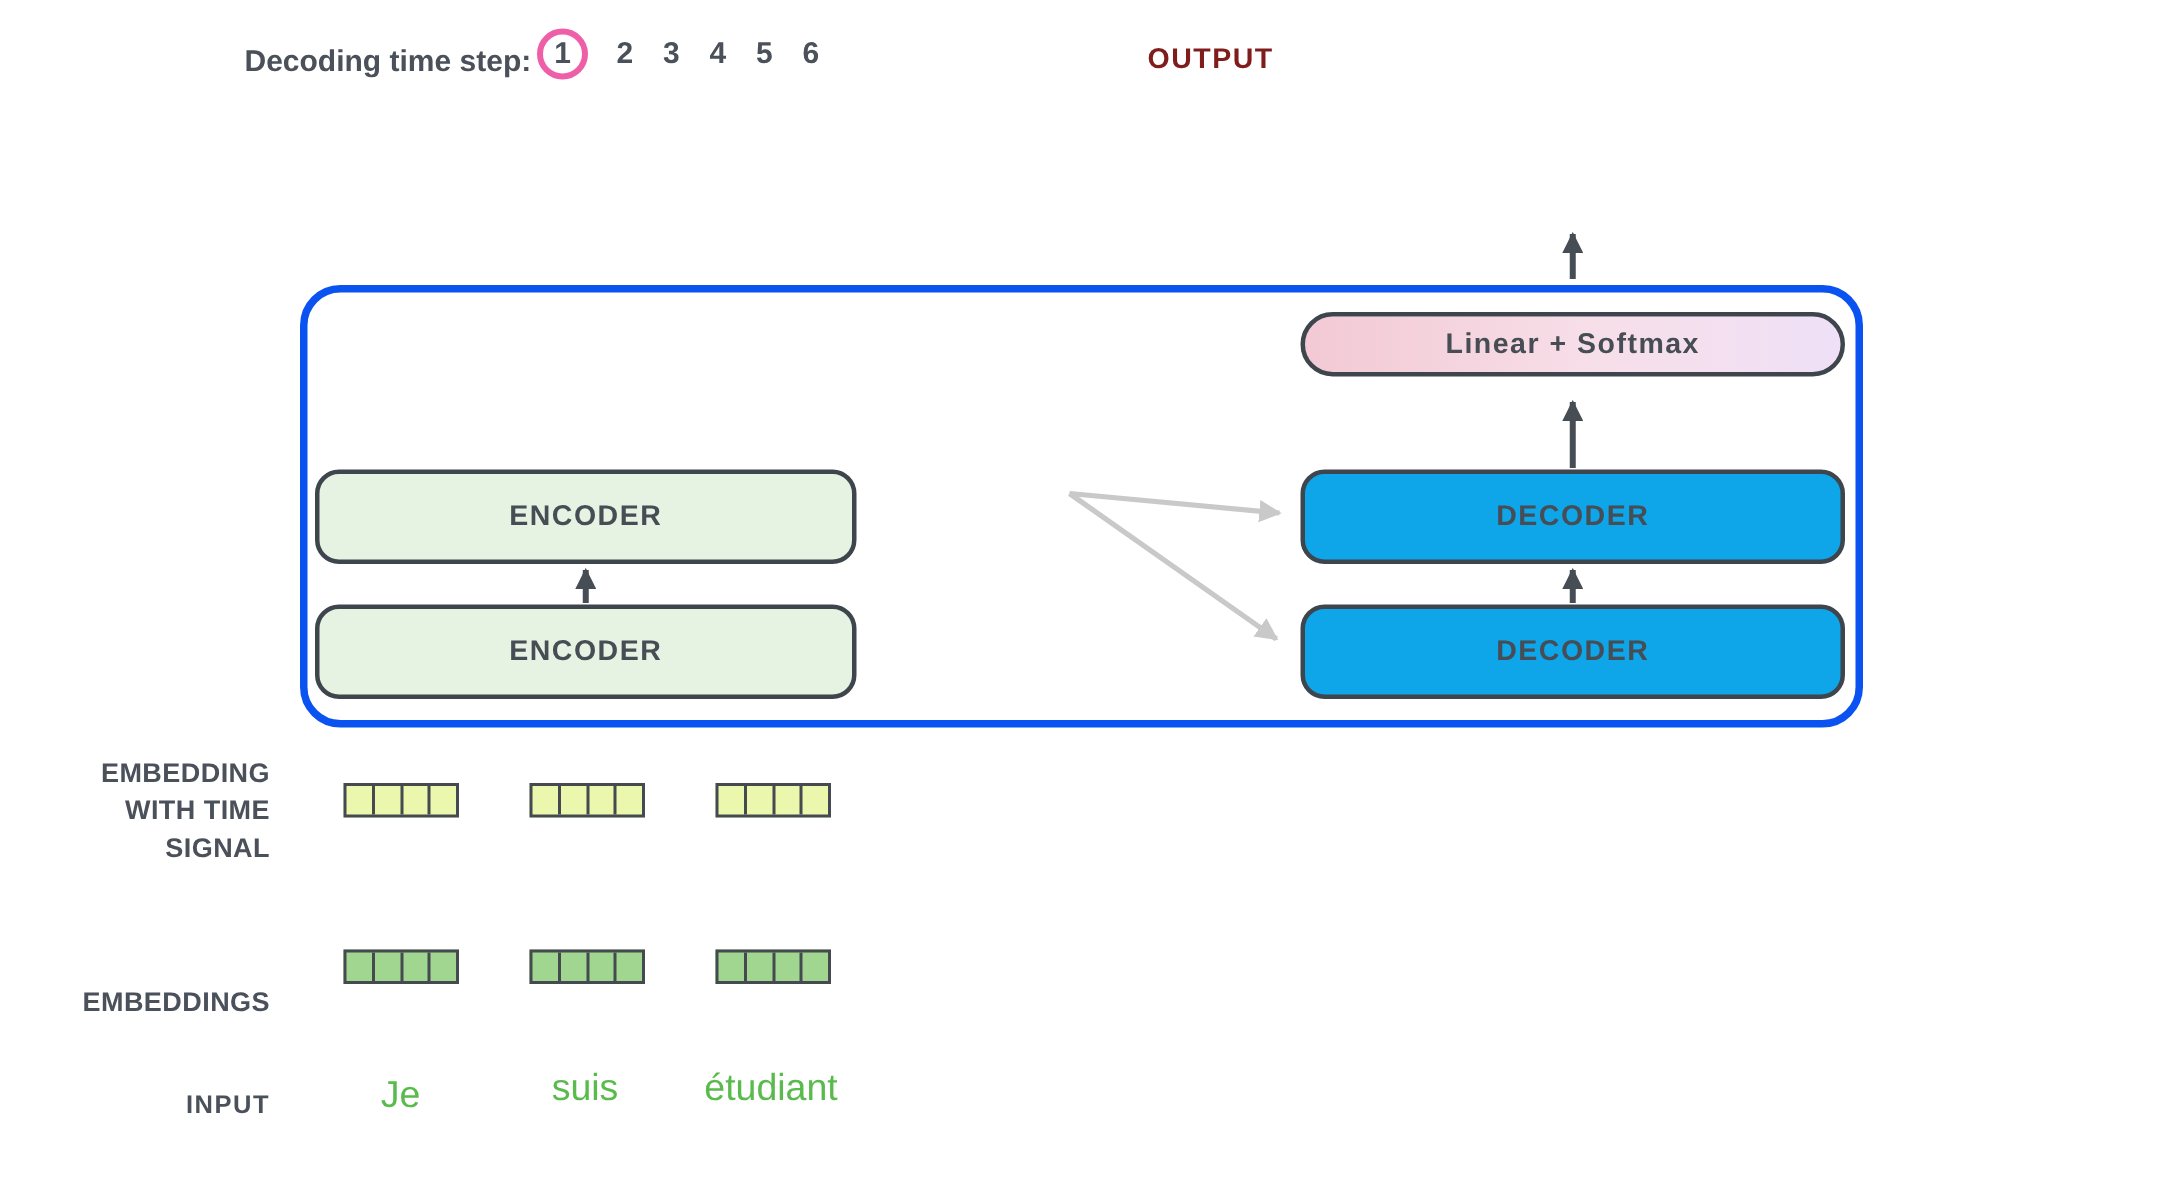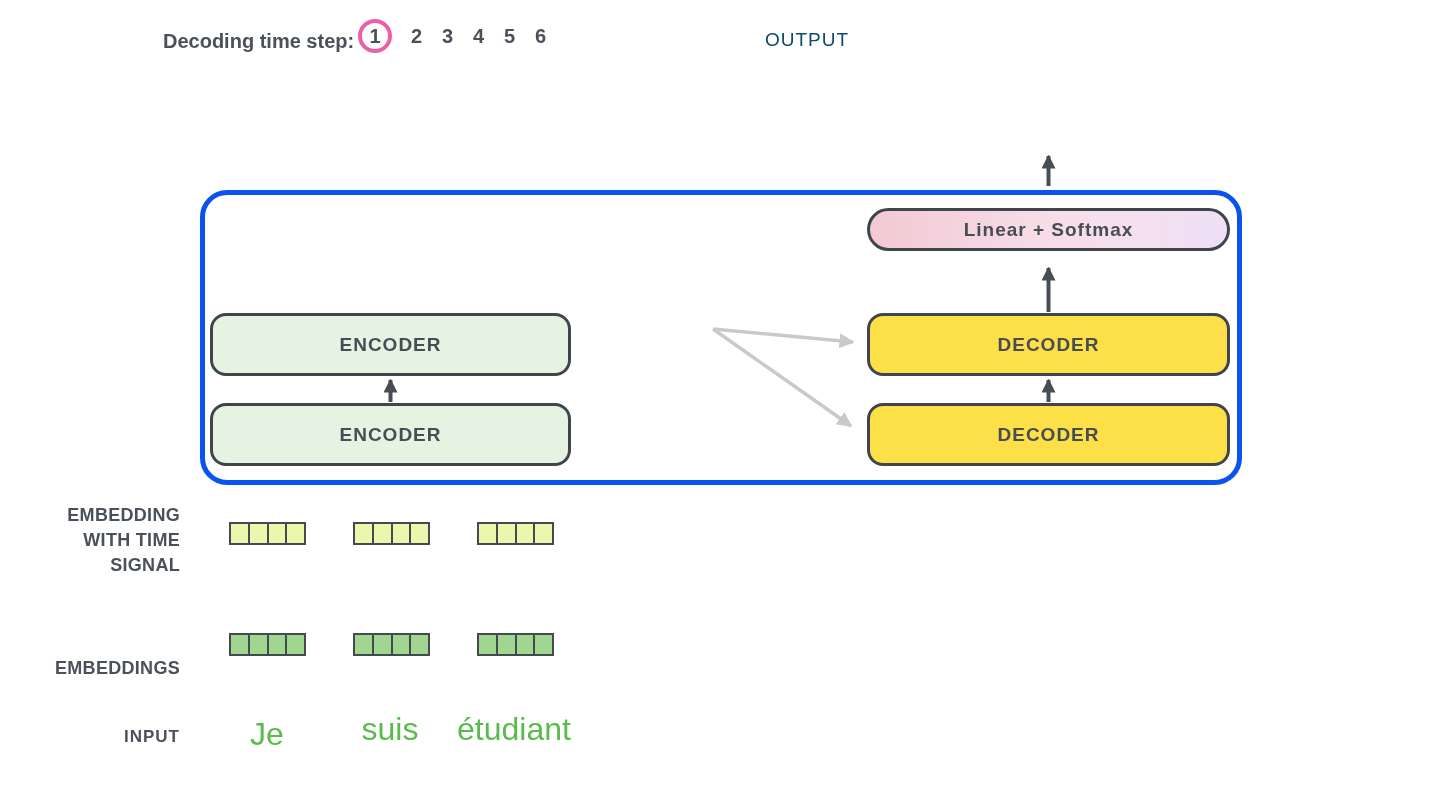--- a/index.html
+++ b/index.html
@@ -47,23 +47,23 @@
     align-items: center;
     justify-content: center;
     min-width: 34px;
   }
 
   .output-label {
     position: absolute;
     left: 765px;
     top: 29px;
     font-size: 19px;
-    font-weight: 400;
+    font-weight: 700;
     letter-spacing: 1px;
-    color: #0c4a6e;
+    color: #7f1d1d;
   }
 
   
   .blue-box {
     position: absolute;
     left: 200px;
     top: 190px;
     width: 1042px;
     height: 295px;
     border: 5px solid #0b53f1;
@@ -84,21 +84,21 @@
   }
   .encoder {
     left: 210px; width: 361px; height: 63px;
     background: #e6f3e2;
     border-radius: 16px;
   }
   .encoder.top { top: 313px; }
   .encoder.bottom { top: 403px; }
   .decoder {
     left: 867px; width: 363px; height: 63px;
-    background: #fde047;
+    background: #0ea5e9;
     border-radius: 16px;
   }
   .decoder.top { top: 313px; }
   .decoder.bottom { top: 403px; }
   .linear-softmax {
     left: 867px; top: 208px; width: 363px; height: 43px;
     background: linear-gradient(90deg, #f2c9d4 0%, #f7dfe9 55%, #efe0f7 100%);
     border-radius: 22px;
   }
 
@@ -133,21 +133,21 @@
     color: #4b515a;
   }
   .time-signal-label { top: 503px; font-size: 18px; line-height: 25px; white-space: pre-line; letter-spacing: 0.3px; }
   .embeddings-label  { top: 658px; font-size: 18px; letter-spacing: 0.3px; }
   .input-label       { top: 727px; font-size: 17px; letter-spacing: 1px; }
 
   
   .token {
     position: absolute;
     transform: translateX(-50%);
-    font-size: 32px;
+    font-size: 25px;
     color: #5abb4d;
     white-space: nowrap;
   }
   .token.t0 { left: 267px; top: 716px; }
   .token.t1 { left: 390px; top: 711px; }
   .token.t2 { left: 514px; top: 711px; text-align: center; }
 </style>
 </head>
 <body>
 

